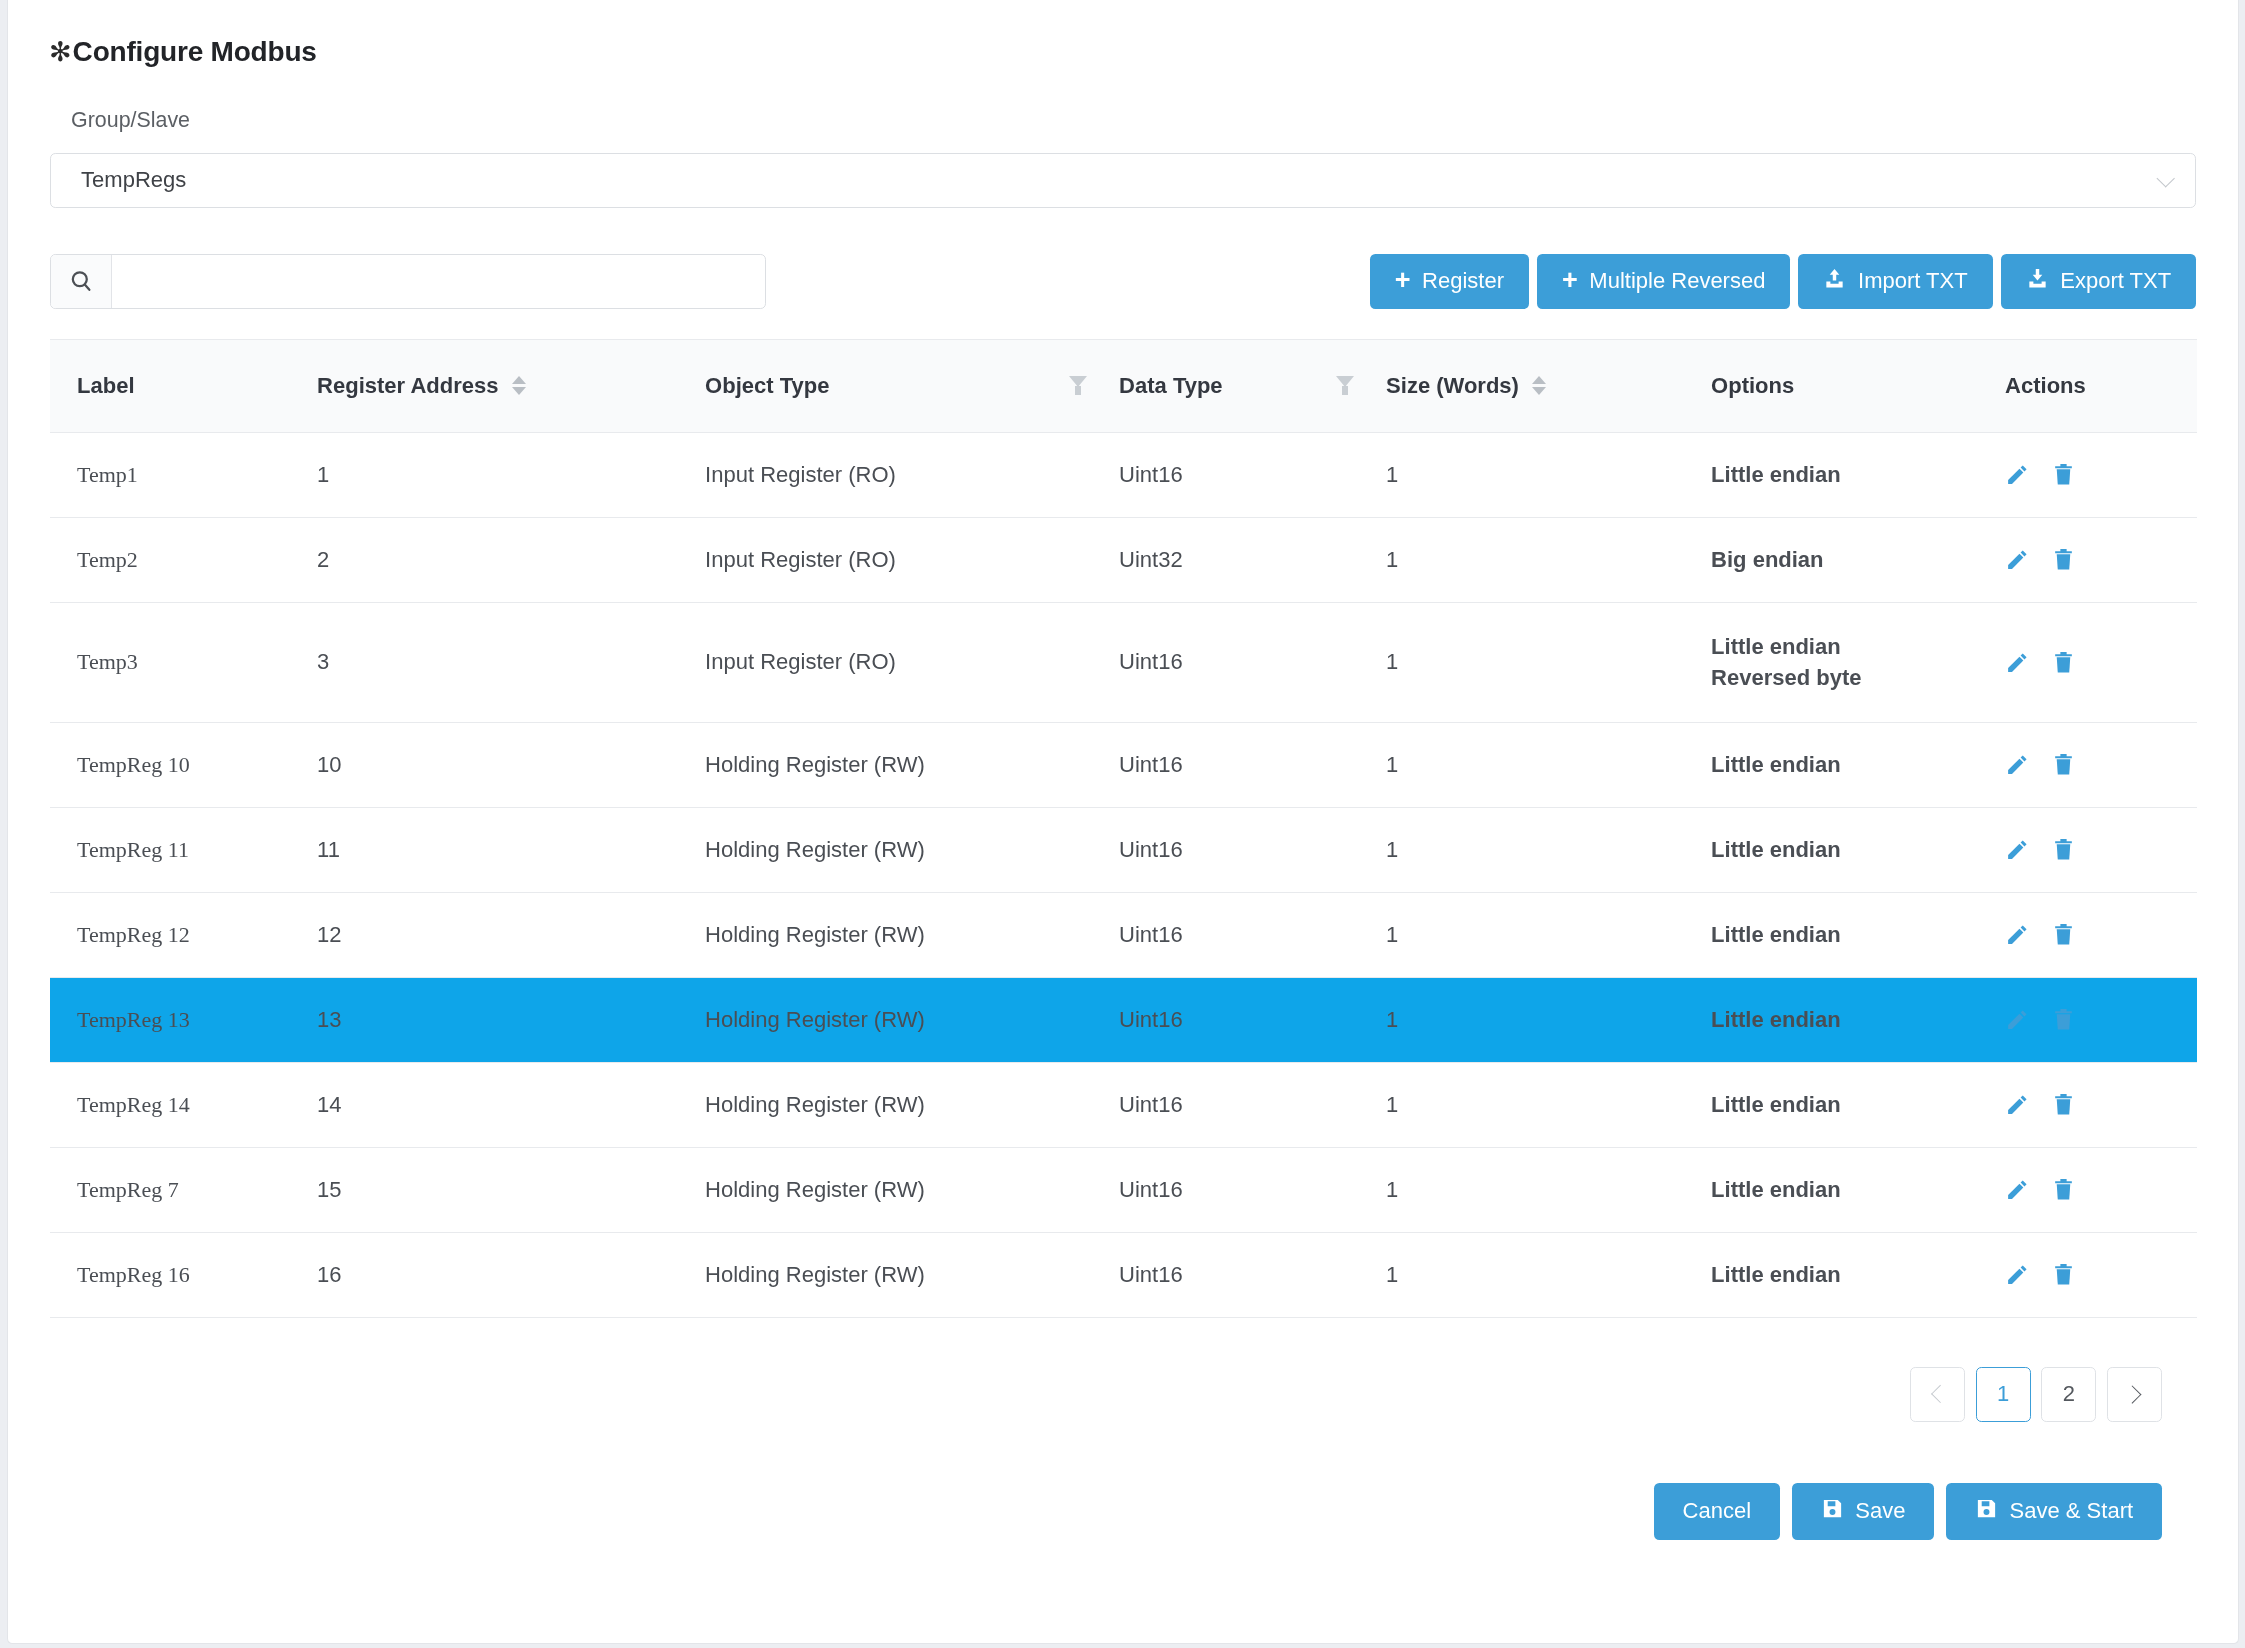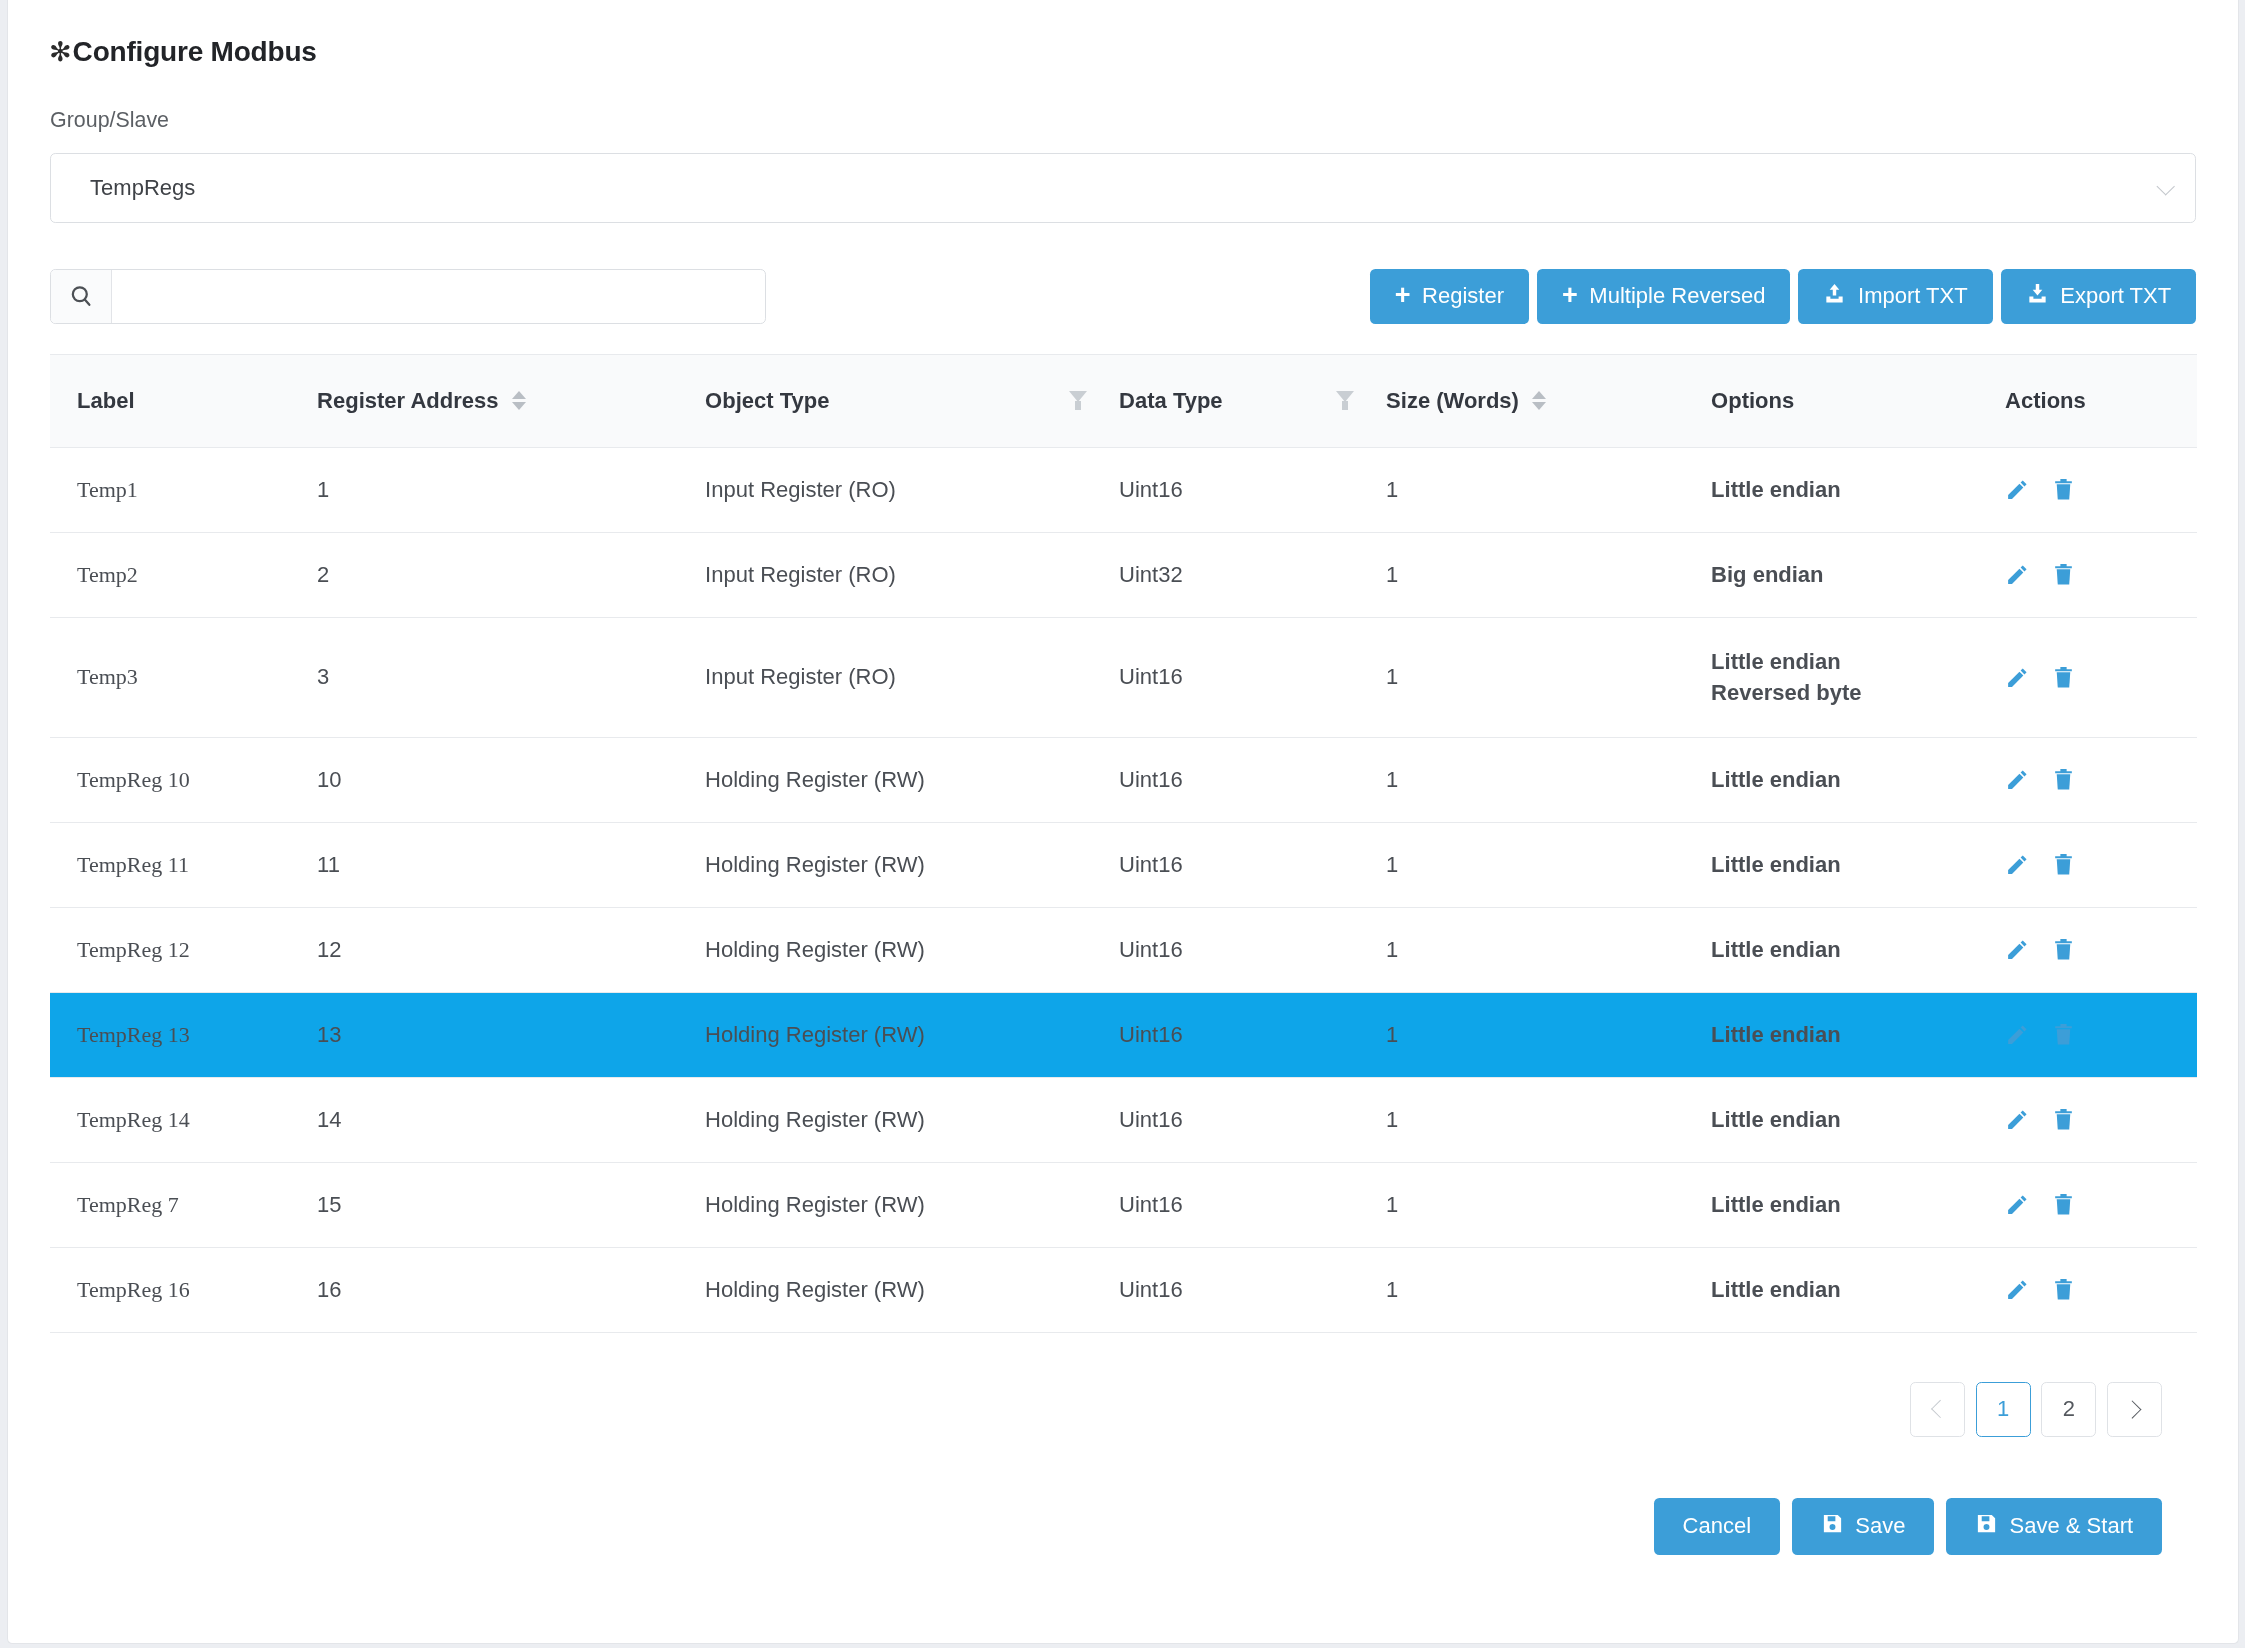--- a/index.html
+++ b/index.html
@@ -72,30 +72,31 @@
     background: #3c9ed8;
   }
 
   
   .body-area { padding: 0 42px; }
 
   .field-label {
     margin-top: 40px;
     font-size: 21.4px;
     color: #5b5f64;
+    margin-left: 21px;
   }
 
   .select-box {
     margin-top: 19.6px;
-    height: 70px;
+    height: 55px;
     border: 0.9px solid #dcdfe3;
     border-radius: 5.3px;
     display: flex;
     align-items: center;
-    padding: 0 39px;
+    padding: 0 30px;
     background: #fff;
     cursor: pointer;
     position: relative;
   }
   .select-value {
     font-size: 22px;
     color: #3f4247;
   }
   .chevron-down {
     position: absolute;

